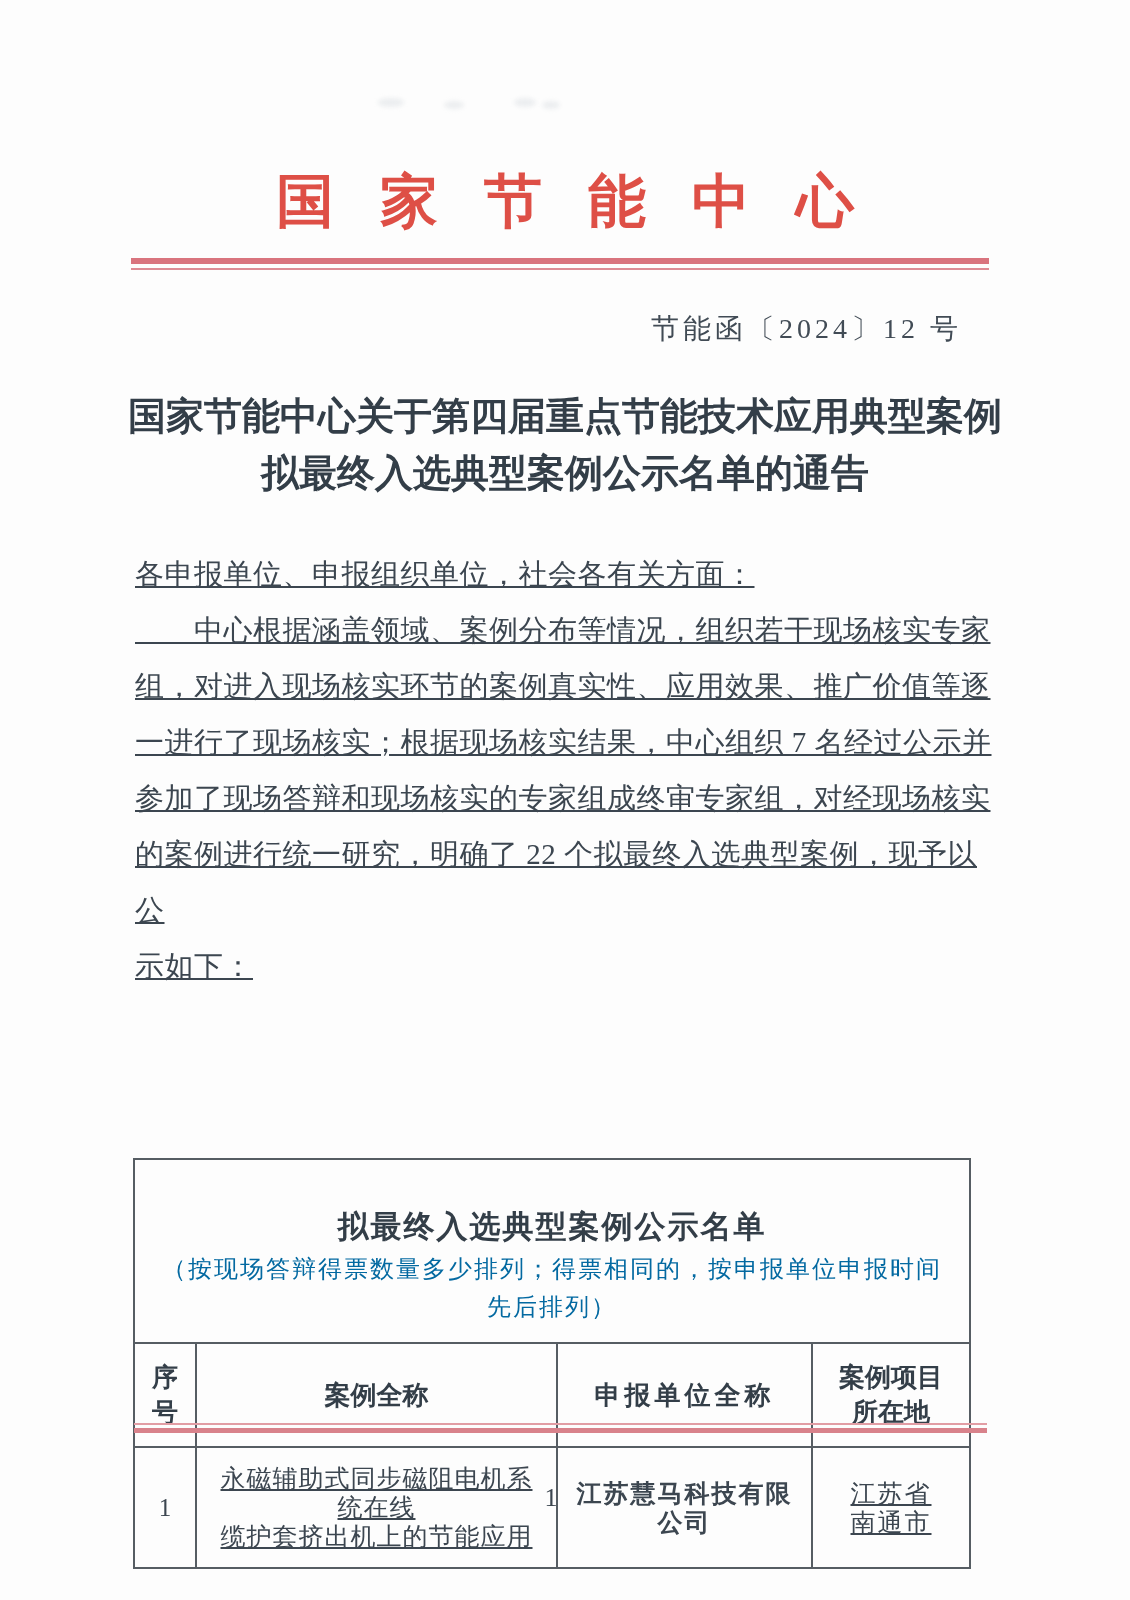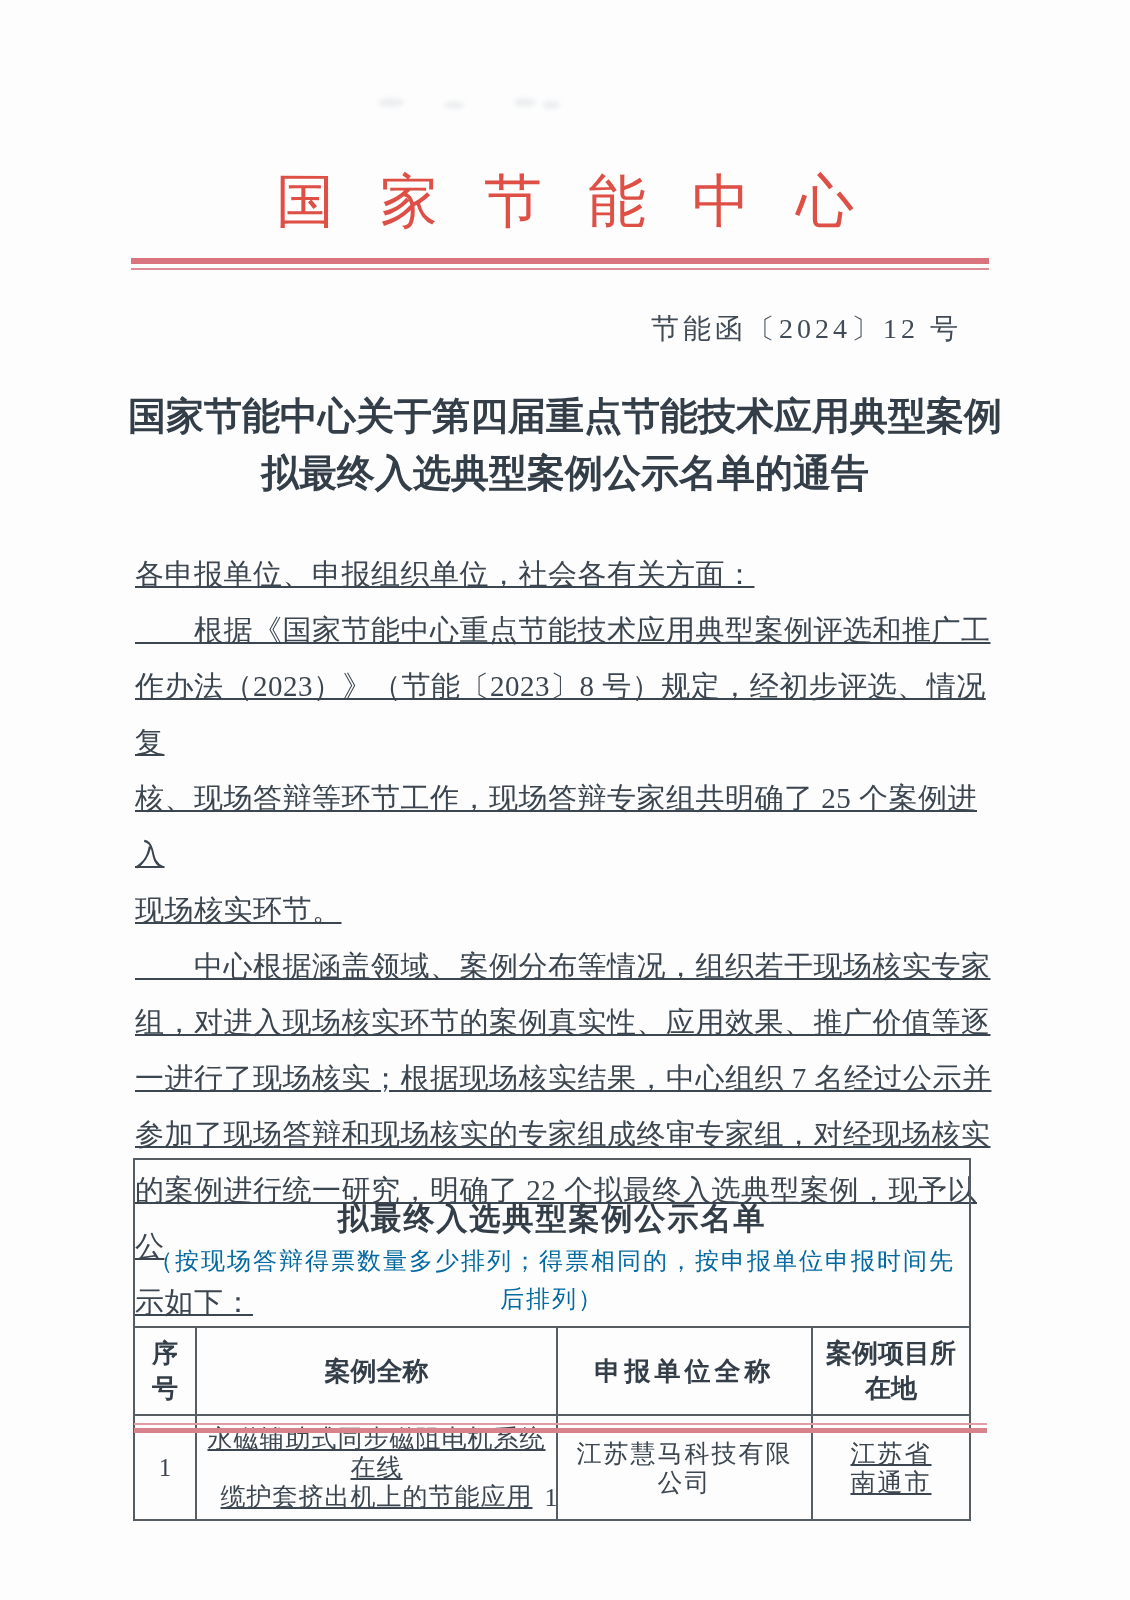--- a/index.html
+++ b/index.html
@@ -26,21 +26,21 @@
     filter: blur(2px);
   }
 
   
   .letterhead {
     top: 164px;
     left: 0;
     width: 1130px;
     text-align: center;
     font-size: 58px;
-    font-weight: normal;
+    font-weight: bold;
     color: #de4f46;
     letter-spacing: 46px;
     text-indent: 46px;
     line-height: 76px;
   }
 
   
   .rule-top {
     top: 258px;
     left: 131px;
@@ -86,21 +86,21 @@
     width: 836px;
   }
   table.announcement {
     width: 836px;
     border-collapse: collapse;
     table-layout: fixed;
     color: #343f49;
   }
   table.announcement td, table.announcement th {
     border: 2px solid #565d63;
-    padding: 8px;
+    padding: 16px;
     vertical-align: middle;
     text-align: center;
   }
   td.title-cell {
     height: 141px;
     vertical-align: top;
   }
   .table-title {
     margin-top: 30px;
     font-size: 31px;
@@ -124,21 +124,21 @@
   }
   th.th-applicant { letter-spacing: 4px; }
   th.th-location  { font-size: 23px; letter-spacing: 0; }
   tr.data-row td {
     height: 67px;
     font-size: 25px;
     line-height: 29px;
     color: #3c4650;
   }
   td.cell-case { letter-spacing: 1px; }
-  td.cell-applicant { letter-spacing: 2px; }
+  td.cell-applicant { letter-spacing: 2px; font-weight: bold; }
   td.cell-location { letter-spacing: 2px; }
 
   
   .rule-bottom {
     top: 1423px;
     left: 134px;
     width: 853px;
   }
   .rule-bottom .thin  { height: 2px; background: #e29da4; }
   .rule-bottom .gap   { height: 3px; background: transparent; }
@@ -171,24 +171,20 @@
 
 <div class="abs doc-number">节能函〔2024〕12 号</div>
 
 <div class="abs notice-title">
   <div>国家节能中心关于第四届重点节能技术应用典型案例</div>
   <div>拟最终入选典型案例公示名单的通告</div>
 </div>
 
 <div class="abs body-text">
   <div class="pre">各申报单位、申报组织单位，社会各有关方面：</div>
-  <div class="pre">　　根据《国家节能中心重点节能技术应用典型案例评选和推广工
-作办法（2023）》（节能〔2023〕8 号）规定，经初步评选、情况复
-核、现场答辩等环节工作，现场答辩专家组共明确了 25 个案例进入
-现场核实环节。</div>
   <div class="pre">　　中心根据涵盖领域、案例分布等情况，组织若干现场核实专家
 组，对进入现场核实环节的案例真实性、应用效果、推广价值等逐
 一进行了现场核实；根据现场核实结果，中心组织 7 名经过公示并
 参加了现场答辩和现场核实的专家组成终审专家组，对经现场核实
 的案例进行统一研究，明确了 22 个拟最终入选典型案例，现予以公
 示如下：</div>
 </div>
 
 <div class="abs table-wrap">
   <table class="announcement">

